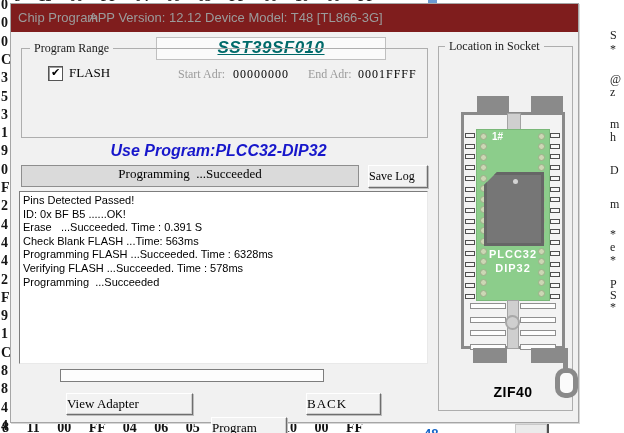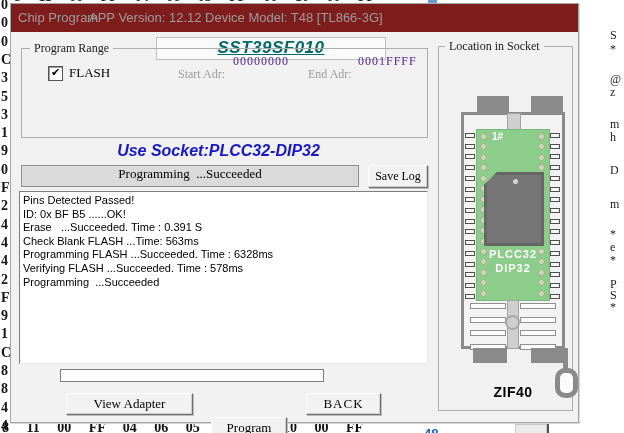--- a/index.html
+++ b/index.html
@@ -35,31 +35,31 @@
   #device-box{position:absolute;left:145px;top:33px;width:228px;height:21px;background:#fafafa;
           border:1px solid #bfbfbf;text-align:center;line-height:21px;
           font:italic bold 17px "Liberation Sans",sans-serif;color:#006a6a;letter-spacing:.5px;text-decoration:underline;}
 
   #range-box{left:10px;top:44px;width:405px;height:88px;}
   #flash-check{position:absolute;left:37px;top:62px;width:13px;height:13px;background:#fff;
           border:1px solid #555;box-shadow:inset 1px 1px 0 #9a9a9a;
           font:bold 11px "DejaVu Sans",sans-serif;color:#000;line-height:12px;text-align:center;}
   #flash-label{position:absolute;left:58px;top:61px;font:13px "Liberation Serif",serif;color:#000;}
   .adr-label{position:absolute;top:63px;font:12px "Liberation Serif",serif;color:#9c9c9c;}
-  .adr-value{position:absolute;top:50px;font:12px "Liberation Serif",serif;color:#4c1d95;letter-spacing:1px;}
+  .adr-value{position:absolute;top:63px;font:12px "Liberation Serif",serif;color:#000000;letter-spacing:1px;}
 
   #adapter-notice{position:absolute;left:0;top:138px;width:415px;text-align:center;
           font:italic bold 16px "Liberation Sans",sans-serif;color:#1717cb;}
 
   #status-bar{position:absolute;left:10px;top:161px;width:336px;height:20px;background:#dadada;
           border:1px solid #8e8e8e;text-align:center;line-height:20px;
           font:13px "Liberation Serif",serif;color:#000;white-space:pre;}
   .btn{background:#f2f2f2;border:1px solid #6e6e6e;border-top-color:#ffffff;border-left-color:#ffffff;
           box-shadow:1px 1px 0 #bdbdbd, inset -1px -1px 0 #cfcfcf;
-          font:13px "Liberation Serif",serif;color:#000;text-align:center;}
+          font:13px "Liberation Serif",serif;color:#000;text-align:left;}
   #save-log-btn{position:absolute;left:357px;top:161px;width:58px;height:21px;line-height:20px;font-size:12px;}
 
   #log-area{position:absolute;left:8px;top:187px;width:409px;height:173px;background:#ffffff;
           border:1px solid #e9e9e9;border-top-color:#7d7d7d;border-left-color:#7d7d7d;
           box-sizing:border-box;padding:2px 3px;overflow:hidden;}
   .log-line{font:11px "Liberation Sans",sans-serif;color:#000;line-height:13.6px;white-space:pre;}
 
   #thin-progress{position:absolute;left:49px;top:365px;width:264px;height:13px;background:#fdfdfd;
           border:1px solid #7d7d7d;box-sizing:border-box;}
 
@@ -177,21 +177,21 @@
     </div>
     <div id="flash-check">
       <span>✔</span>
     </div>
     <span id="flash-label">FLASH</span>
     <span class="adr-label" style="left:167px;">Start Adr:</span>
     <span class="adr-value" style="left:222px;">00000000</span>
     <span class="adr-label" style="left:297px;font-family:Liberation Serif, serif;">End Adr:</span>
     <span class="adr-value" style="left:347px;">0001FFFF</span>
 
-    <div id="adapter-notice">Use Socket:PLCC32-DIP32</div>
+    <div id="adapter-notice">Use Program:PLCC32-DIP32</div>
 
     <div id="status-bar">Programming  ...Succeeded</div>
     <div id="save-log-btn" class="btn">Save Log</div>
 
     <div id="log-area">
         <div class="log-line">Pins Detected Passed!</div>
         <div class="log-line">ID: 0x BF B5 ......OK!</div>
         <div class="log-line">Erase   ...Succeeded. Time : 0.391 S</div>
         <div class="log-line">Check Blank FLASH ...Time: 563ms</div>
         <div class="log-line">Programming FLASH ...Succeeded. Time : 6328ms</div>

